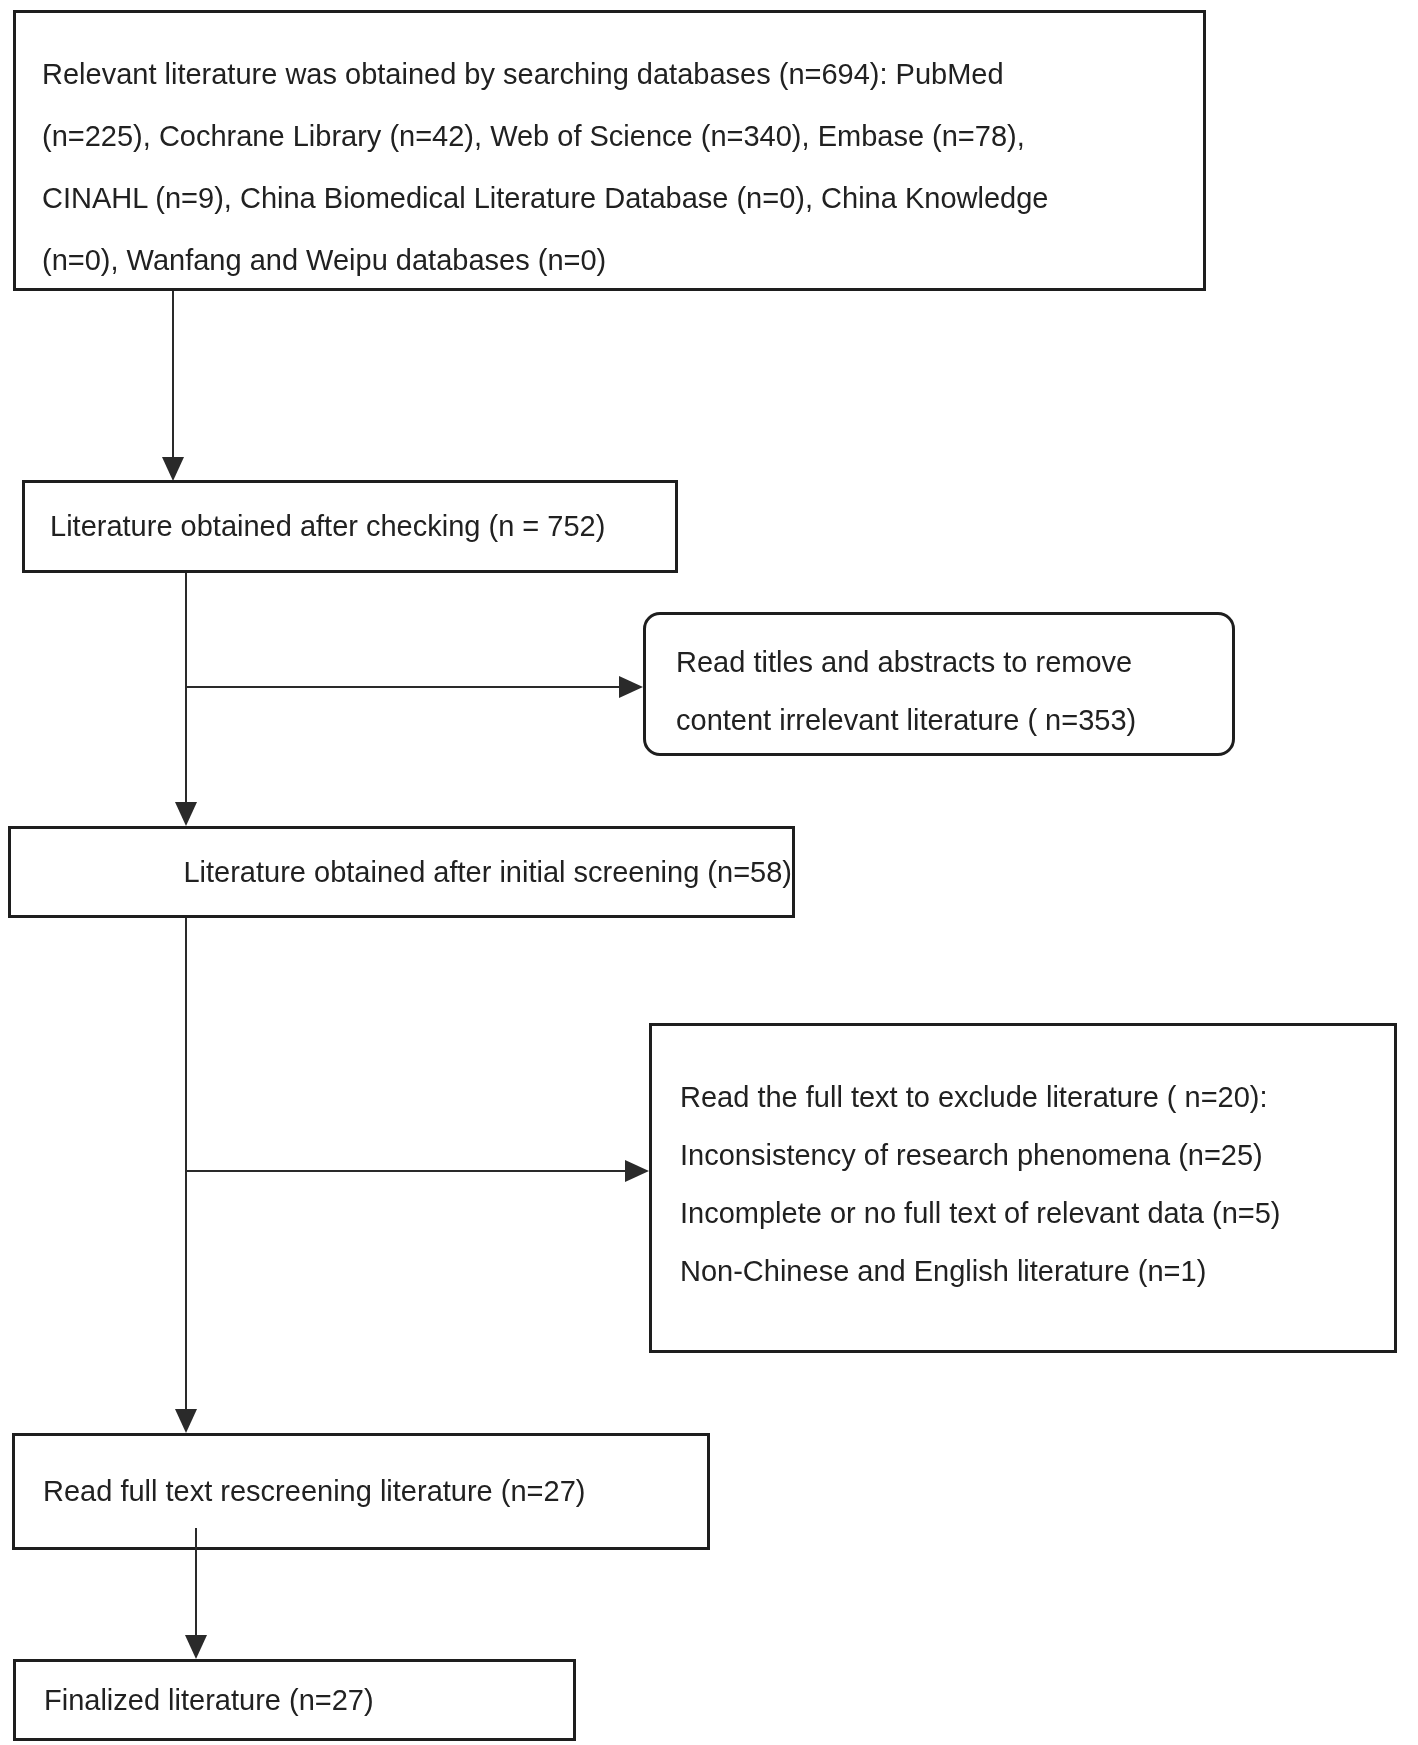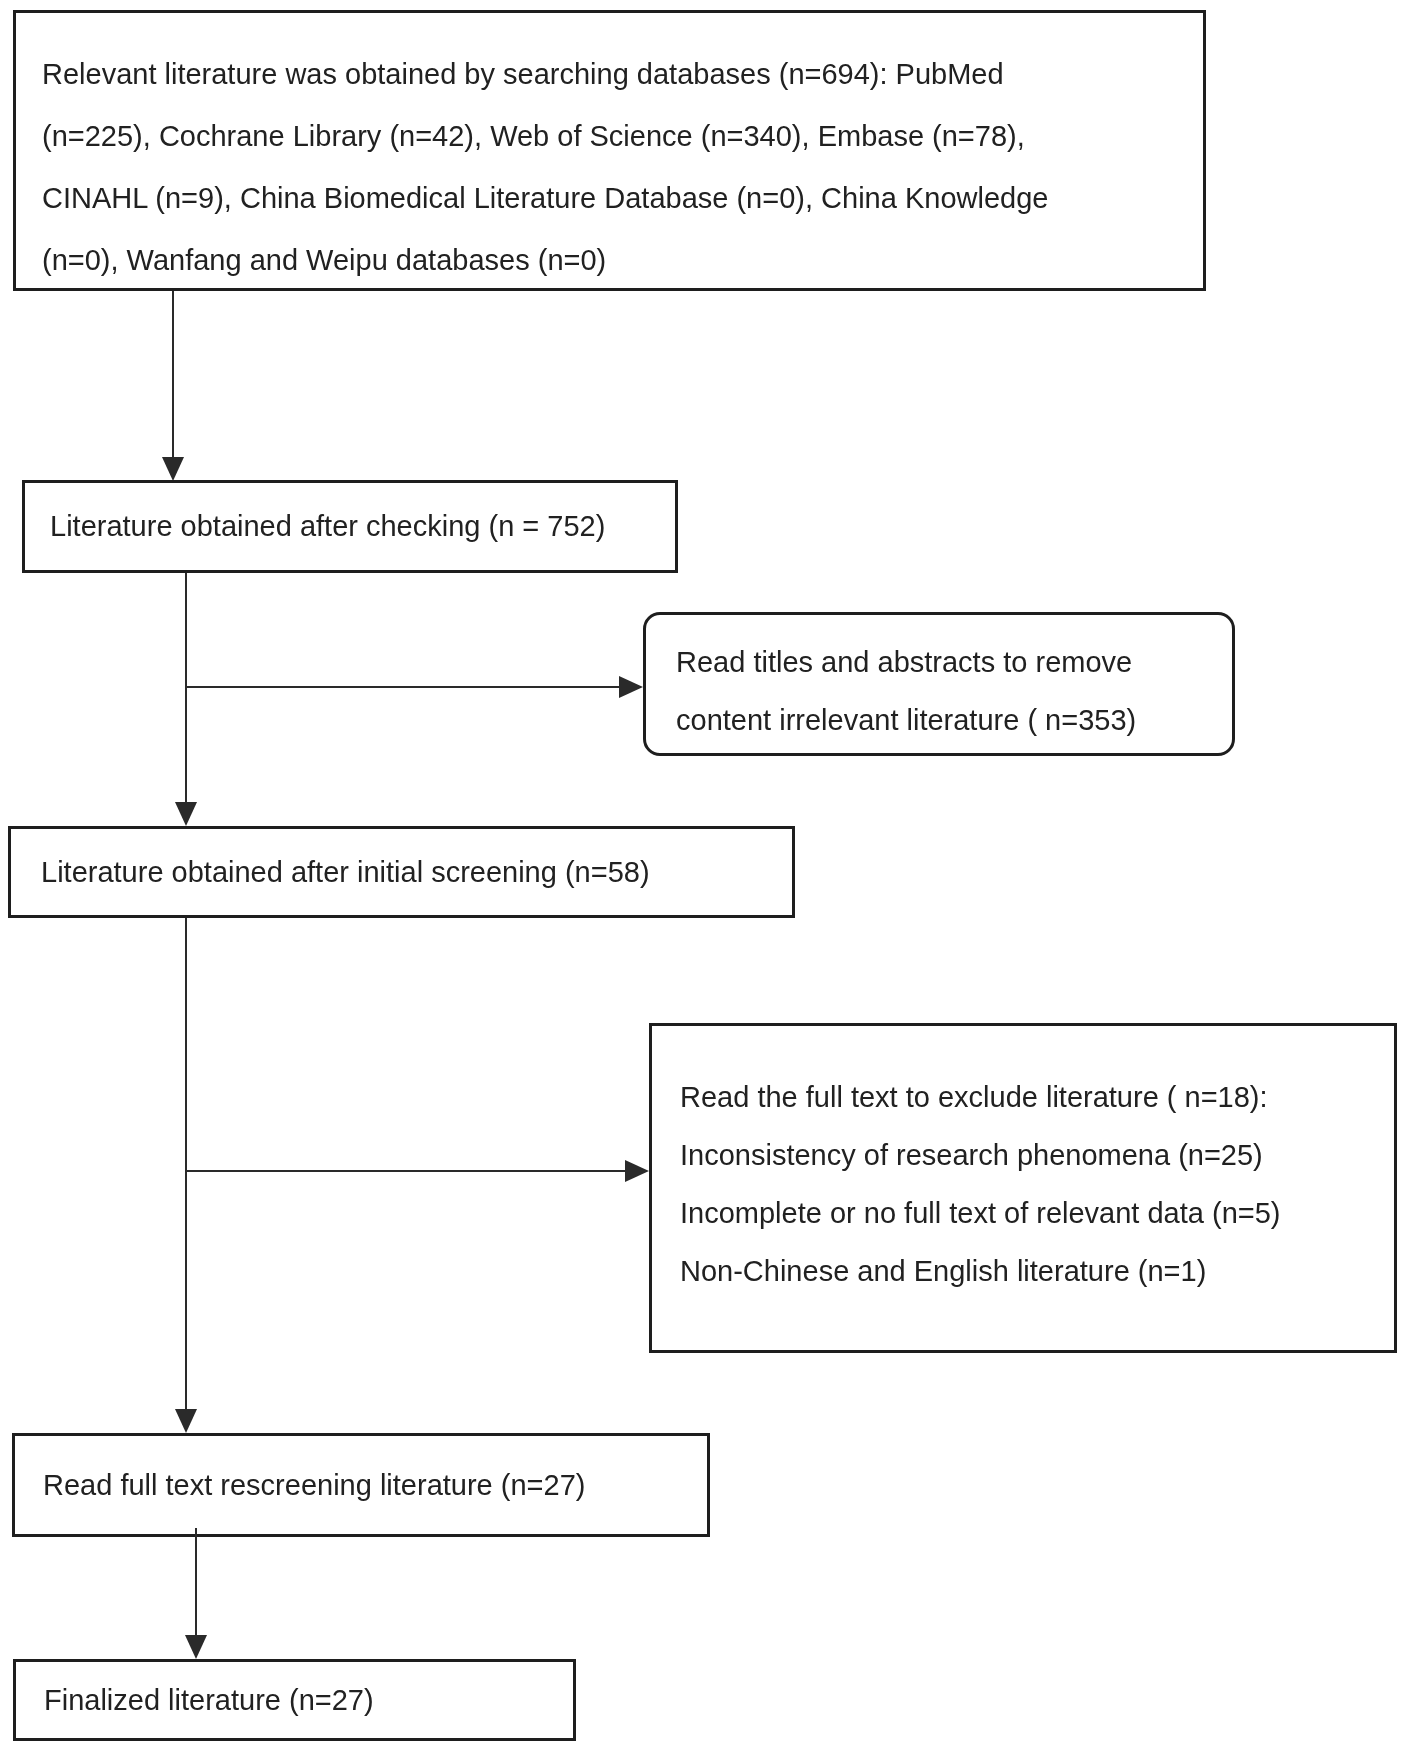--- a/index.html
+++ b/index.html
@@ -25,24 +25,24 @@
     display: flex;
     align-items: center;
     white-space: nowrap;
   }
   
   #box-identification { left: 13px; top: 10px; width: 1193px; height: 281px; padding: 30px 20px 0 26px; }
   #box-identification .line { line-height: 62px; }
   #box-checking { left: 22px; top: 480px; width: 656px; height: 93px; padding-left: 25px; }
   #box-title-abstract { left: 643px; top: 612px; width: 592px; height: 144px; padding: 18px 16px 0 30px; border-radius: 17px; }
   #box-title-abstract .line { line-height: 58px; }
-  #box-initial-screening { left: 8px; top: 826px; width: 787px; height: 92px; padding-left: 30px; }
+  #box-initial-screening { left: 8px; top: 826px; width: 787px; height: 92px; padding-left: 16px; justify-content: flex-end; }
   #box-fulltext-exclusion { left: 649px; top: 1023px; width: 748px; height: 330px; padding: 42px 16px 0 28px; }
   #box-fulltext-exclusion .line { line-height: 58px; }
-  #box-rescreening { left: 12px; top: 1433px; width: 698px; height: 104px; padding-left: 28px; }
+  #box-rescreening { left: 12px; top: 1433px; width: 698px; height: 117px; padding-left: 28px; }
   #box-finalized { left: 13px; top: 1659px; width: 563px; height: 82px; padding-left: 28px; }
 
   
   .vline, .hline { position: absolute; background: #2a2a2a; }
   .vline { width: 2px; }
   .hline { height: 2px; }
   #line-a { left: 172px; top: 291px; height: 166px; }
   #line-b { left: 185px; top: 573px; height: 229px; }
   #line-b-branch { left: 186px; top: 686px; width: 433px; }
   #line-c { left: 185px; top: 918px; height: 491px; }
@@ -101,21 +101,21 @@
   <div class="box single" id="box-initial-screening">
     <span>Literature obtained after initial screening (n=58)</span>
   </div>
 
   <div class="vline" id="line-c"></div>
   <div class="head-down" id="head-c"></div>
   <div class="hline" id="line-c-branch"></div>
   <div class="head-right" id="head-c-branch"></div>
 
   <div class="box" id="box-fulltext-exclusion">
-    <div class="line">Read the full text to exclude literature ( n=18):</div>
+    <div class="line">Read the full text to exclude literature ( n=20):</div>
     <div class="line">Inconsistency of research phenomena (n=25)</div>
     <div class="line">Incomplete or no full text of relevant data (n=5)</div>
     <div class="line">Non-Chinese and English literature (n=1)</div>
   </div>
 
   <div class="box single" id="box-rescreening">
     <span>Read full text rescreening literature (n=27)</span>
   </div>
 
   <div class="vline" id="line-d"></div>

